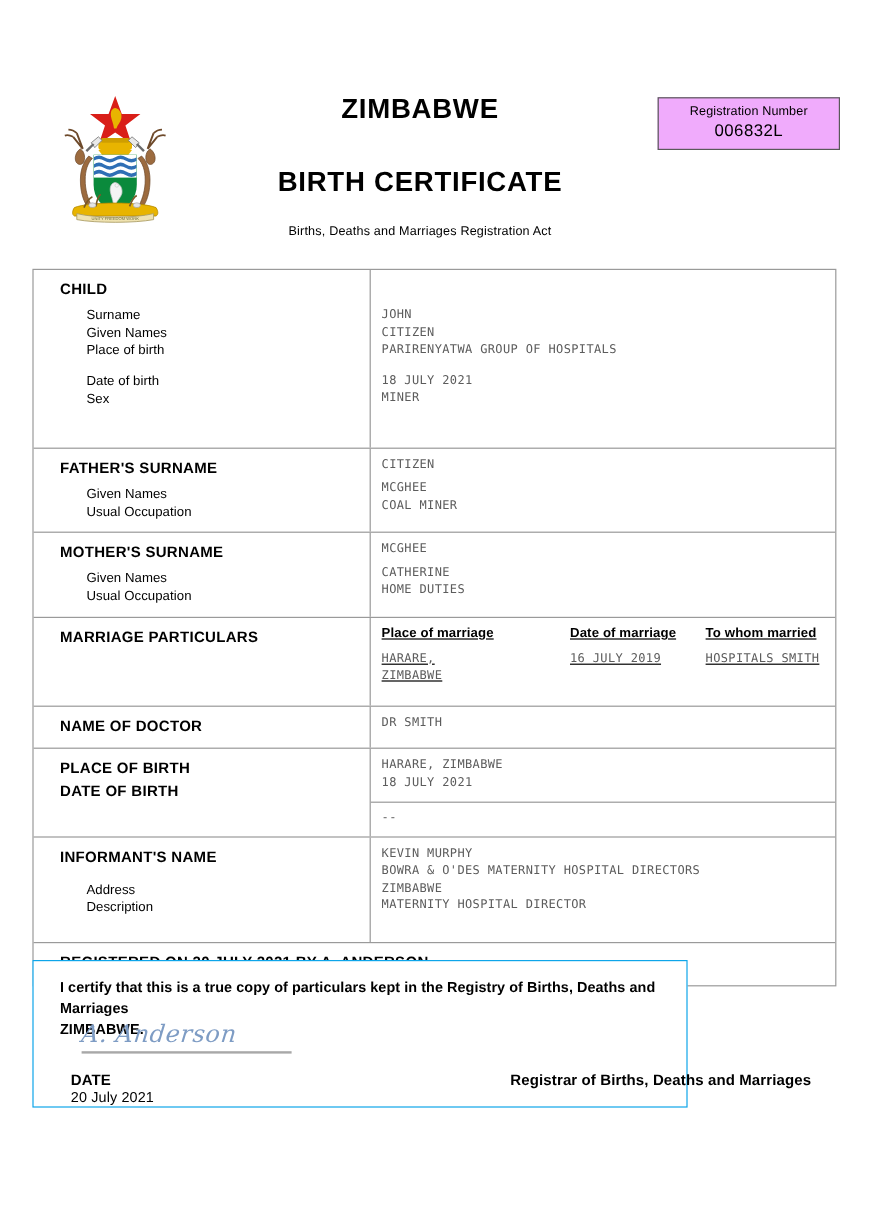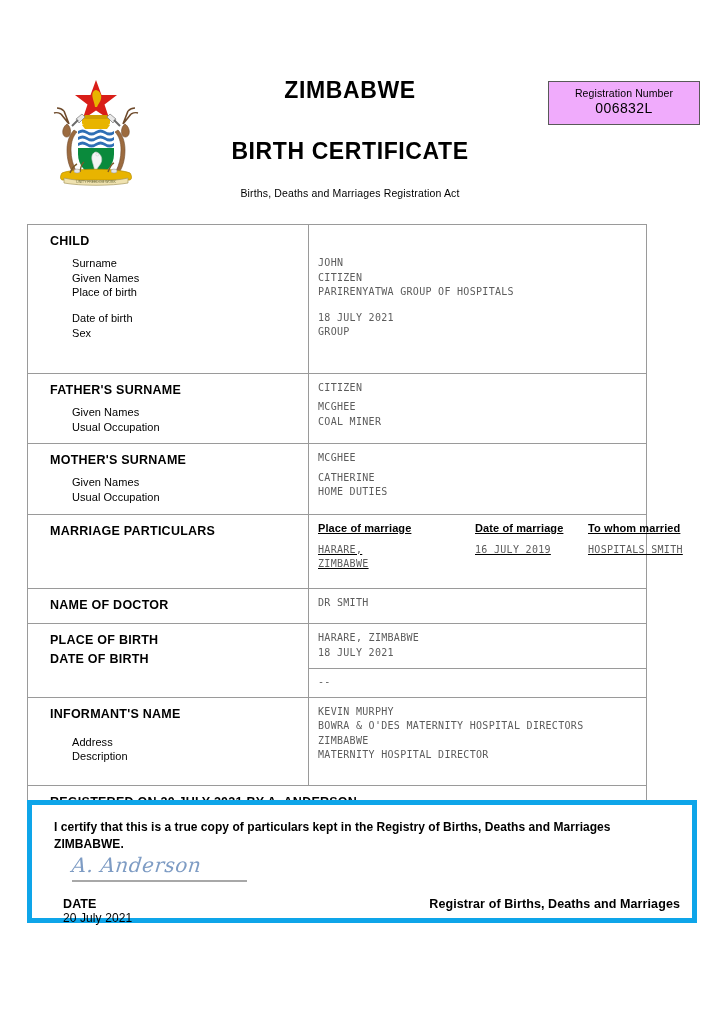--- a/index.html
+++ b/index.html
@@ -64,21 +64,21 @@
   #reg-value {
     font-size: 14px;
     margin-top: 1px;
     letter-spacing: 0.4px;
   }
 
   
   #table {
     position: absolute;
     left: 27px; top: 224px;
-    width: 620px;
+    width: 670px;
     border: 1px solid #9a9a9a;
     background: #fff;
   }
   .row {
     position: relative;
     display: flex;
     border-bottom: 1px solid #9a9a9a;
   }
   .row:last-child { border-bottom: none; }
   .col-left {
@@ -142,22 +142,22 @@
   .split-bot {
     border-top: 1px solid #9a9a9a;
     padding: 6px 0 7px 9px;
   }
   .col-right.split { padding: 0; }
 
   
   #certify {
     position: absolute;
     left: 27px; top: 800px;
-    width: 670px; height: 123px;
-    border: 5px solid #0ea5e9;
+    width: 546px; height: 123px;
+    border: 1px solid #0ea5e9;
     background: #fff;
   }
   #certify-text {
     font-size: 12px;
     font-weight: bold;
     line-height: 1.45;
     padding: 14px 20px 0 22px;
     letter-spacing: 0.05px;
   }
   #sig-wrap {
@@ -287,21 +287,21 @@
       <div class="sub-label">Sex</div>
       <div style="height:23px"></div>
     </div>
     <div class="col-right">
       <div style="height:24px"></div>
       <div class="val">JOHN</div>
       <div class="val">CITIZEN</div>
       <div class="val">PARIRENYATWA GROUP OF HOSPITALS</div>
       <div class="gap-sm"></div>
       <div class="val">18 JULY 2021</div>
-      <div class="val">GROUP</div>
+      <div class="val">MINER</div>
     </div>
   </div>
 
   <div class="row">
     <div class="col-left">
       <div class="sect-head">FATHER'S SURNAME</div>
       <div class="gap-xs"></div>
       <div class="sub-label">Given Names</div>
       <div class="sub-label">Usual Occupation</div>
     </div>

